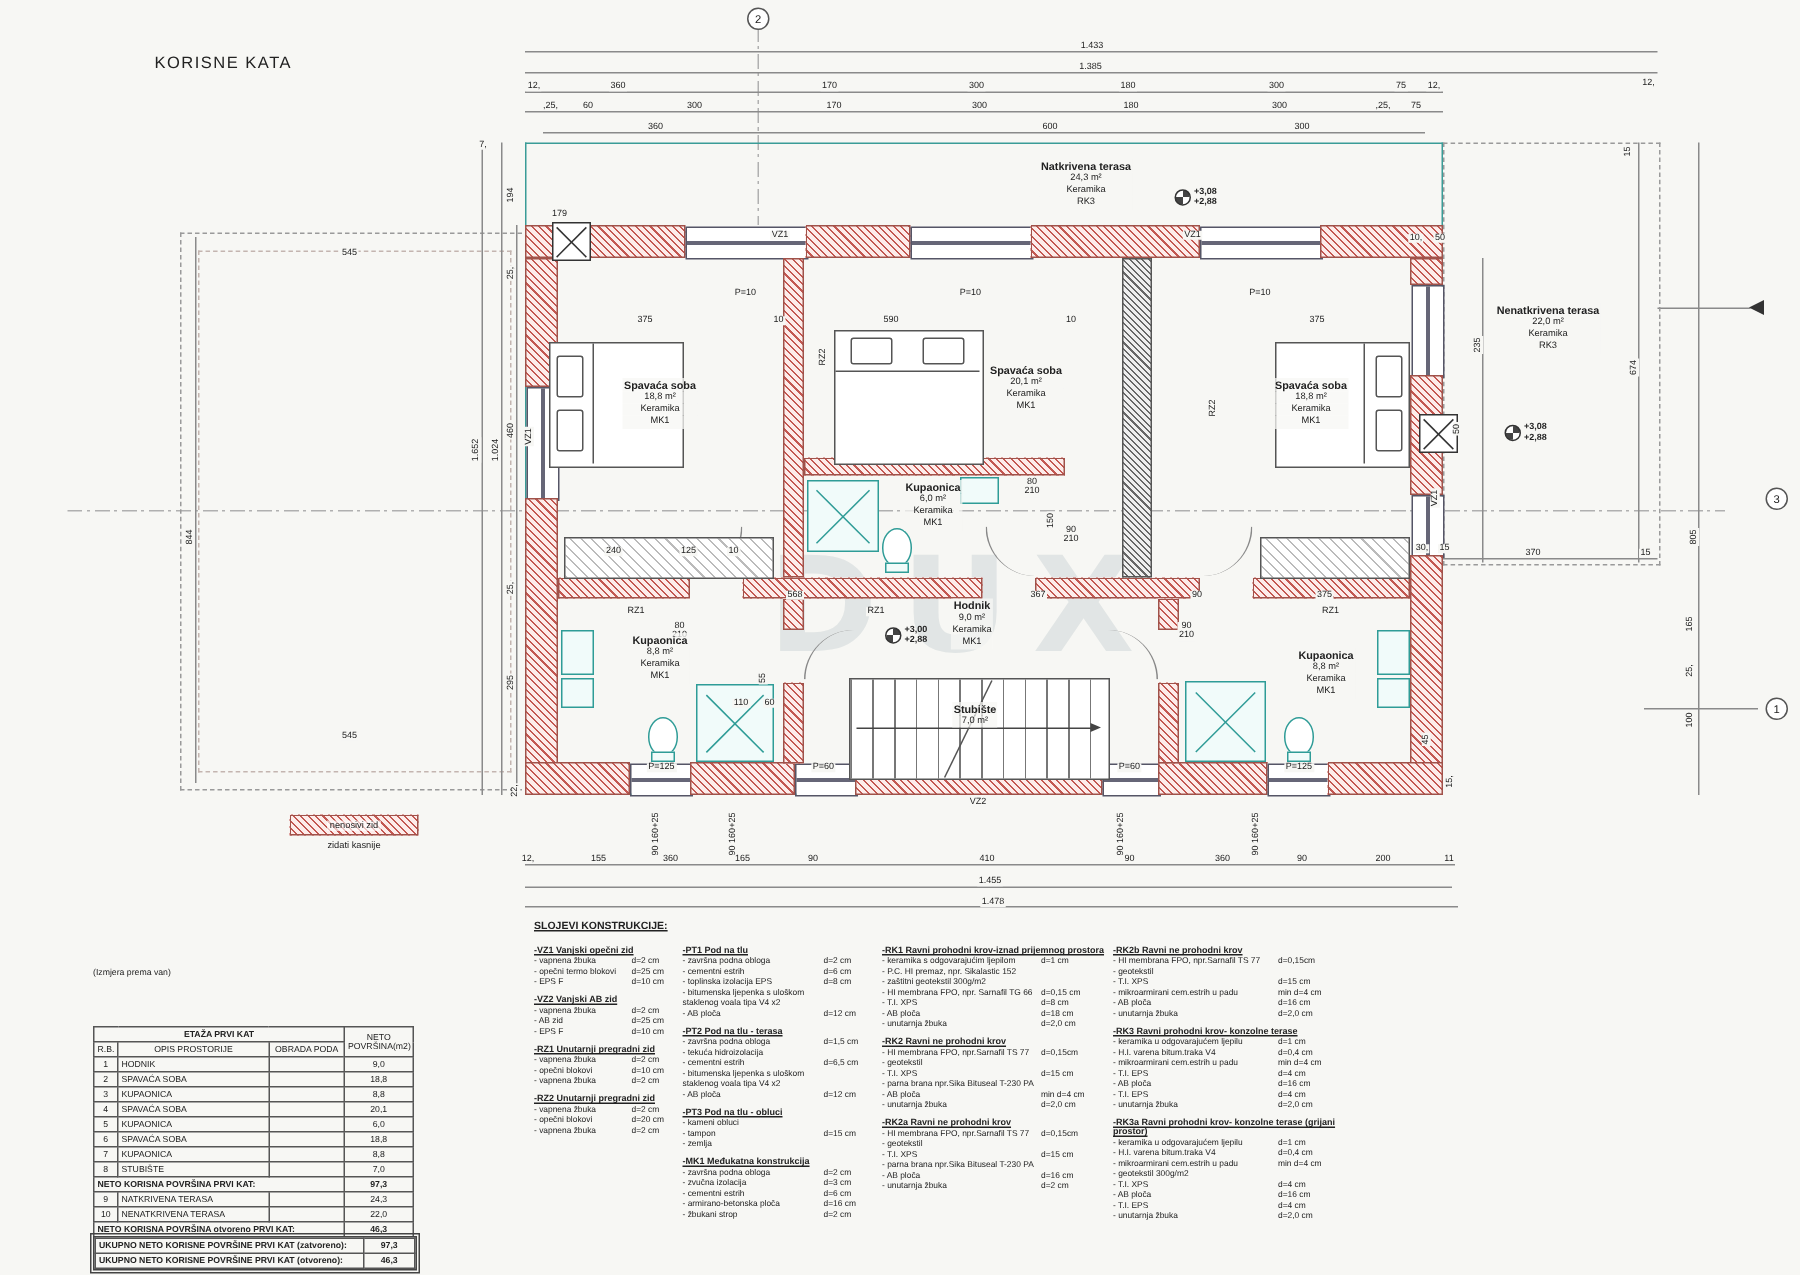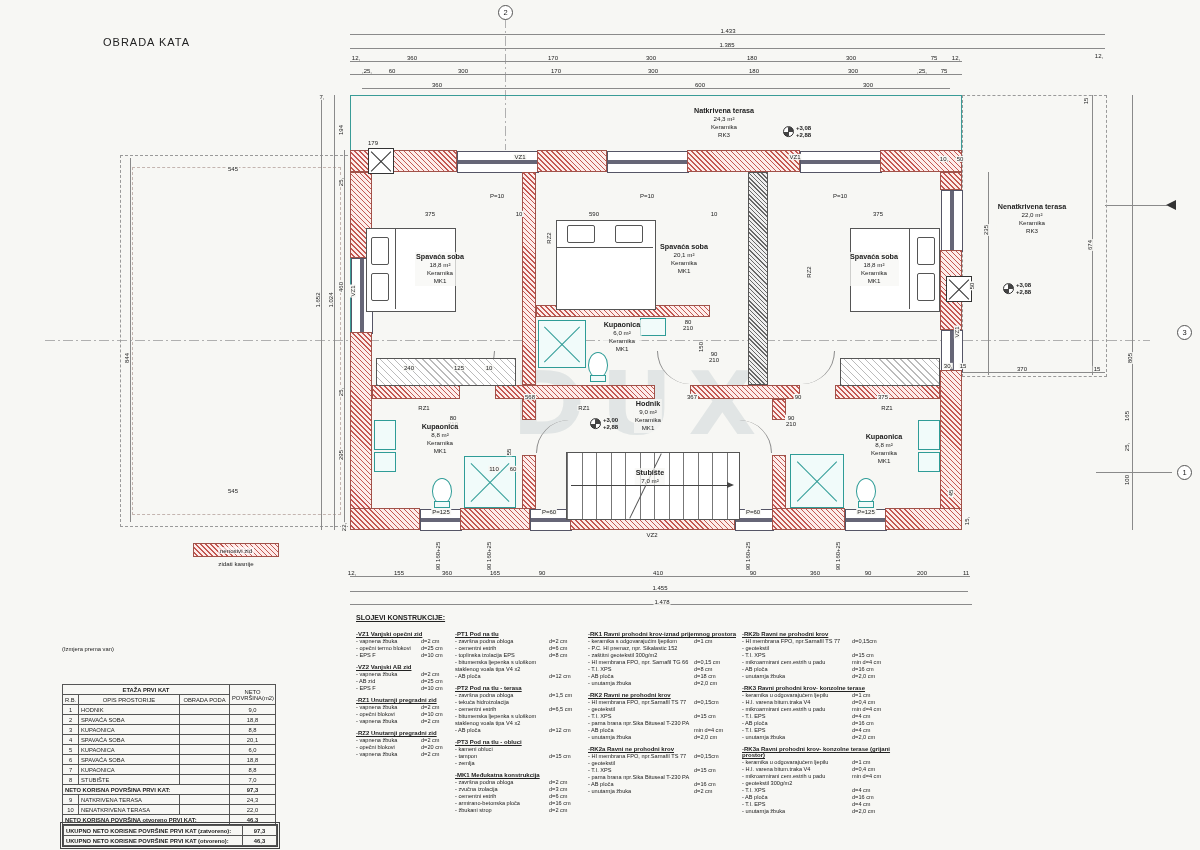--- a/index.html
+++ b/index.html
@@ -58,21 +58,21 @@
 .lrow{display:flex;font-size:5.6px;line-height:1.25}
 .ln{flex:1;padding-right:2px}
 .lv{flex:none}
 #legend-swatch{position:absolute;left:193px;top:543px;width:86px;height:14px;display:flex;align-items:center;justify-content:center}
 #legend-swatch span{font-size:6.2px;background:rgba(255,255,255,.65);padding:0 2px}
 #legend-note{position:absolute;left:193px;top:560px;width:86px;text-align:center;font-size:6.2px}
 </style>
 </head>
 <body>
 
-<div class="title">OBRADA KATA</div>
+<div class="title">KORISNE KATA</div>
 <div class="watermark">DUX</div>
 
 <i class="g cl" style="left:45px;top:340px;width:1105px;height:1px"></i>
 <i class="g clv" style="left:505px;top:18px;width:1px;height:132px"></i>
 <i class="g dl" style="left:1105px;top:205px;width:62px;height:1px"></i>
 <i class="g tri" style="left:1166px;top:200px"></i>
 <i class="g dl" style="left:1096px;top:472px;width:76px;height:1px"></i>
 
 <i class="g tline" style="left:350px;top:95px;width:612px;height:1px"></i>
 <i class="g tline" style="left:350px;top:95px;width:1px;height:435px"></i>

